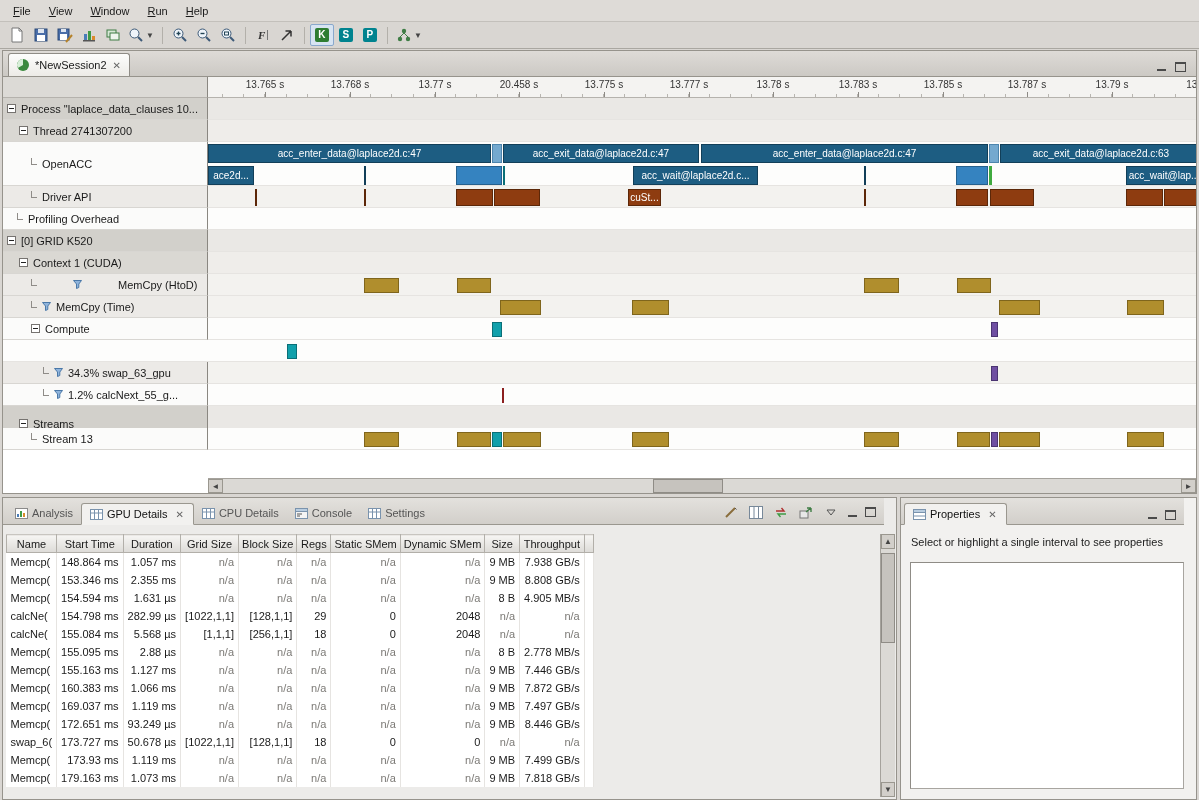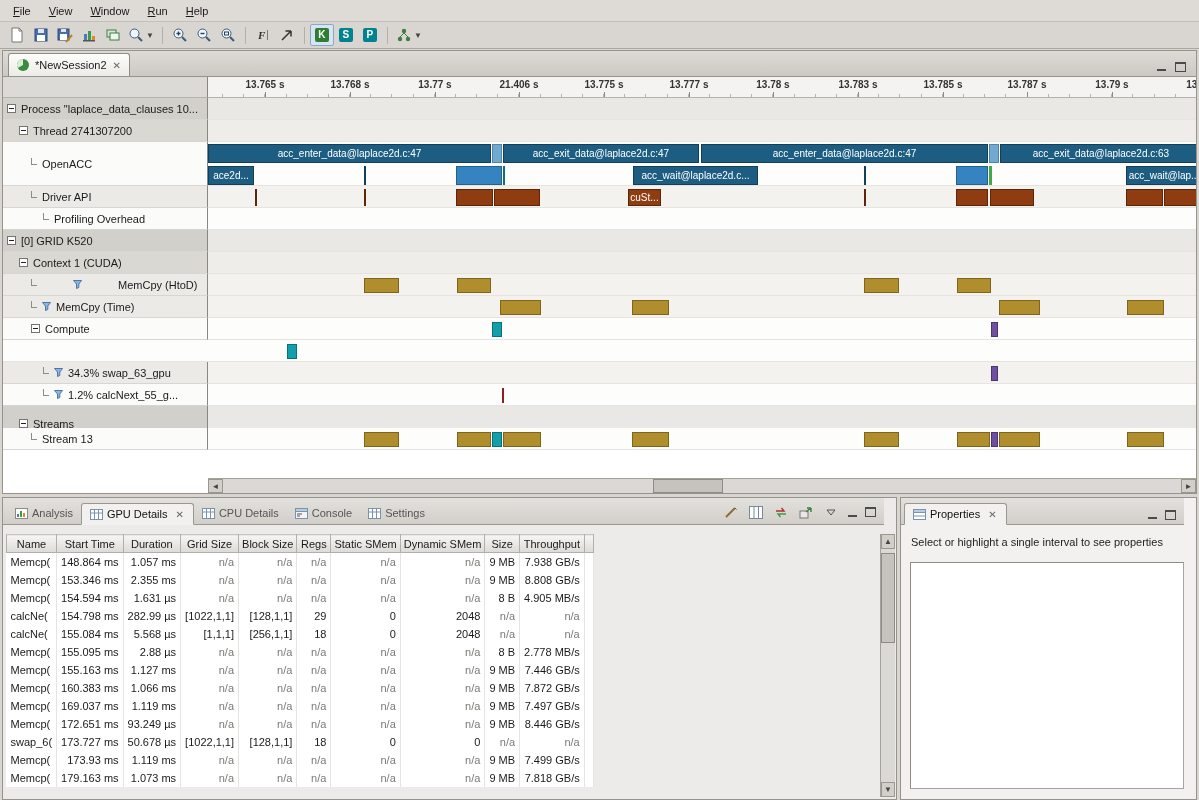--- a/index.html
+++ b/index.html
@@ -26,21 +26,21 @@
   .tabstrip{position:absolute;top:0;left:0;right:0;height:26px;
     background:linear-gradient(#dedbd7,#ccc9c4);border-bottom:1px solid #96938c;display:flex;align-items:flex-end;}
   .session-tab{display:flex;align-items:center;gap:5px;height:23px;margin-left:5px;padding:0 7px;
     background:linear-gradient(#fdfdfc,#edebe7);border:1px solid #8f8c86;border-bottom:none;
     border-radius:3px 3px 0 0;}
   .tabclose{color:#666;font-size:10px;padding:0 1px;}
   .winbtns{margin-left:auto;display:flex;gap:8px;align-items:center;padding:0 10px 4px 0;}
   .btn-min{width:11px;height:11px;position:relative;}
   .btn-min::after{content:'';position:absolute;left:1px;right:1px;bottom:1px;border-bottom:2px solid #4a4a4a;}
   .btn-max{width:11px;height:10px;border:1px solid #4a4a4a;border-top:2px solid #4a4a4a;}
-  .rulerrow{position:absolute;top:26px;left:0;right:0;height:27px;font-weight:bold;}
+  .rulerrow{position:absolute;top:26px;left:0;right:0;height:27px;}
   .sidehead{position:absolute;left:0;top:0;width:205px;height:21px;background:#dcdad6;
     border-right:1px solid #8a8781;border-bottom:1px solid #b5b2ad;}
   .ruler{position:absolute;left:205px;right:0;top:0;height:21px;background:#f4f3f1;
     border-bottom:1px solid #b5b2ad;overflow:hidden;}
   .tick-label{position:absolute;top:2px;transform:translateX(-50%);font-size:10px;color:#333;white-space:nowrap;}
   .tick-line{position:absolute;bottom:0;width:1px;height:5px;background:#8d8a85;}
   .tick-minor{position:absolute;bottom:0;width:1px;height:3px;background:#b8b5b0;}
   .rows{position:absolute;top:47px;left:0;right:0;height:380px;overflow:hidden;background:#fff;}
   .tl-row{position:absolute;left:0;right:0;display:flex;}
   .side-cell{width:205px;border-right:1px solid #8a8781;border-bottom:1px solid #d8d6d2;
@@ -287,21 +287,21 @@
         <div class="tick-minor" style="left: 924.3px;"></div>
         <div class="tick-minor" style="left: 945.5px;"></div>
         <div class="tick-minor" style="left: 966.6px;"></div>
         <div class="tick-minor" style="left: 987.8px;"></div>
         <div class="tick-label" style="left: 57px;">13.765 s</div>
         <div class="tick-line" style="left: 57px;"></div>
         <div class="tick-label" style="left: 142px;">13.768 s</div>
         <div class="tick-line" style="left: 142px;"></div>
         <div class="tick-label" style="left: 227px;">13.77 s</div>
         <div class="tick-line" style="left: 227px;"></div>
-        <div class="tick-label" style="left: 311px;">21.406 s</div>
+        <div class="tick-label" style="left: 311px;">20.458 s</div>
         <div class="tick-line" style="left: 311px;"></div>
         <div class="tick-label" style="left: 396px;">13.775 s</div>
         <div class="tick-line" style="left: 396px;"></div>
         <div class="tick-label" style="left: 481px;">13.777 s</div>
         <div class="tick-line" style="left: 481px;"></div>
         <div class="tick-label" style="left: 565px;">13.78 s</div>
         <div class="tick-line" style="left: 565px;"></div>
         <div class="tick-label" style="left: 650px;">13.783 s</div>
         <div class="tick-line" style="left: 650px;"></div>
         <div class="tick-label" style="left: 735px;">13.785 s</div>
@@ -382,21 +382,21 @@
             <div class="bar b-br" style="left: 656px; width: 2px; height: 17px; top: 2.5px;"></div>
             <div class="bar b-br" style="left: 748px; width: 32px; height: 17px; top: 2.5px;"></div>
             <div class="bar b-br" style="left: 782px; width: 44px; height: 17px; top: 2.5px;"></div>
             <div class="bar b-br" style="left: 918px; width: 37px; height: 17px; top: 2.5px;"></div>
             <div class="bar b-br" style="left: 956px; width: 38px; height: 17px; top: 2.5px;"></div>
           </div>
         </div>
       </div>
       <div class="tl-row shade-w" style="top: 110px; height: 22px;">
         <div class="side-cell">
-          <div class="side-inner" style="padding-left: 40px;">
+          <div class="side-inner" style="padding-left: 14px;">
             <span class="corner"></span>
             <span>Profiling Overhead</span>
           </div>
         </div>
         <div class="time-cell">
           <div class="lane" style="top: 0px; height: 22px;"></div>
         </div>
       </div>
       <div class="tl-row shade-g1" style="top: 132px; height: 22px;">
         <div class="side-cell">

